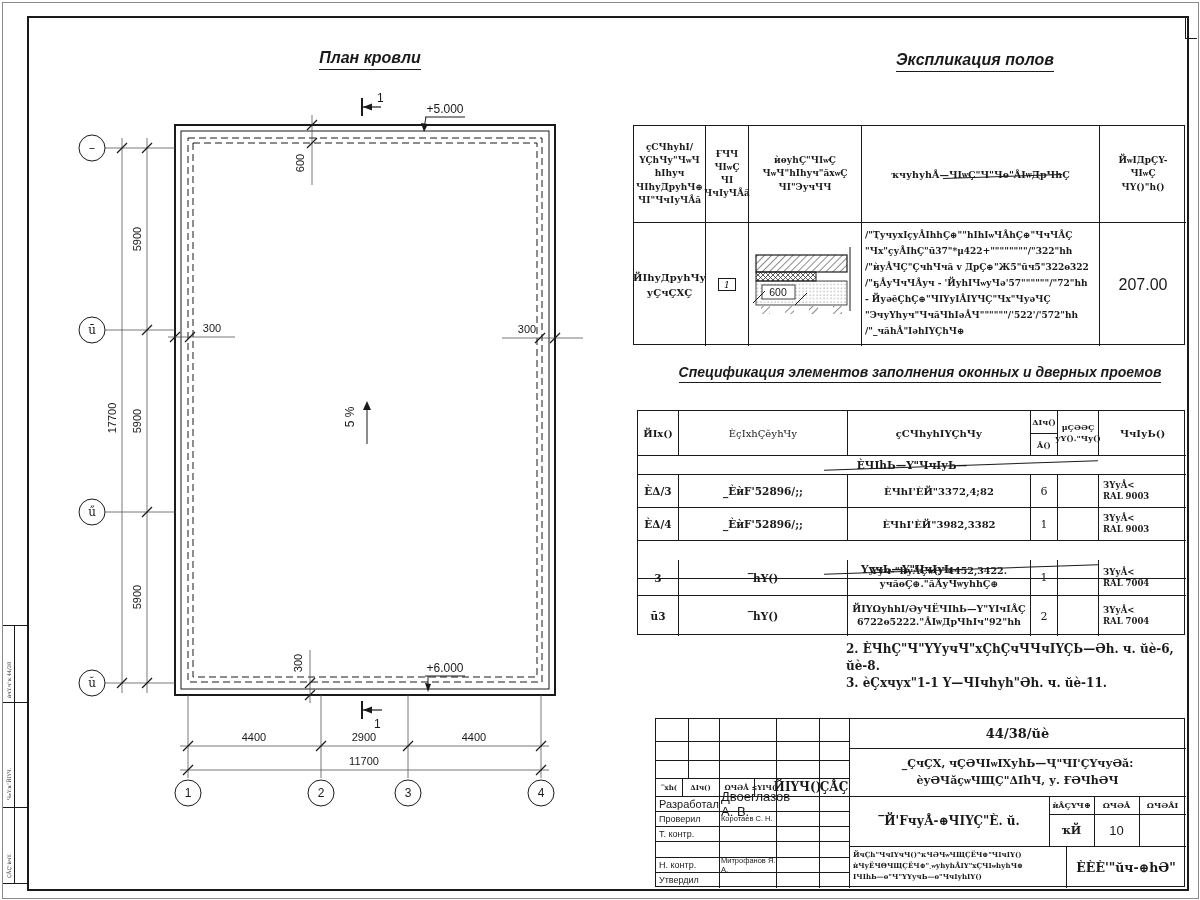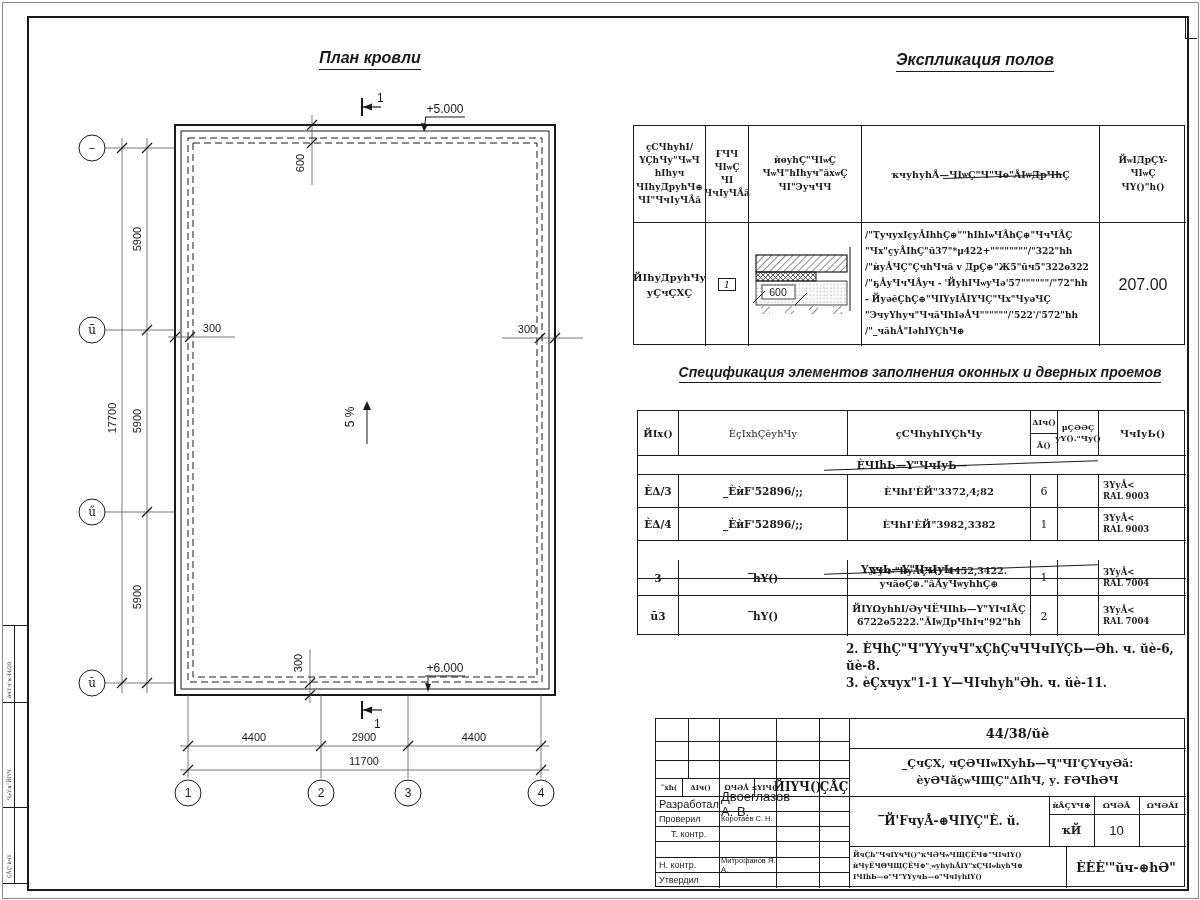--- a/index.html
+++ b/index.html
@@ -326,21 +326,21 @@
     <div class="cell c serif" style="left:26px;top:59px;width:37px;height:18px;font-size:7px;font-weight:600;">ΔIч()</div>
     <div class="cell c serif" style="left:63px;top:59px;width:35px;height:18px;font-size:7px;font-weight:600;">ΩЧӘÅ</div>
     <div class="cell c serif" style="left:98px;top:59px;width:22px;height:18px;font-size:7px;font-weight:600;">≤YIЧ()</div>
     <div class="cell c serif" style="left:120px;top:59px;width:43px;height:18px;font-size:12px;font-weight:600;">ЙIYЧ()</div>
     <div class="cell c serif" style="left:163px;top:59px;width:30px;height:18px;font-size:12px;font-weight:600;">ÇÅÇ</div>
 
     <div class="cell cl sans" style="left:3px;top:77px;width:60px;height:15px;font-size:11px;">Разработал</div>
     <div class="cell cl sans" style="left:65px;top:77px;width:55px;height:15px;font-size:13px;">Двоеглазов А. В.</div>
     <div class="cell cl sans" style="left:3px;top:92px;width:60px;height:15px;font-size:9px;">Проверил</div>
     <div class="cell cl sans" style="left:65px;top:92px;width:55px;height:15px;font-size:7.5px;">Коротаев С. Н.</div>
-    <div class="cell cl sans" style="left:3px;top:107px;width:60px;height:15px;font-size:9px;margin-left:12px;">Т. контр.</div>
+    <div class="cell cl sans" style="left:3px;top:107px;width:60px;height:15px;font-size:9px;">Т. контр.</div>
     <div class="cell cl sans" style="left:65px;top:107px;width:55px;height:15px;font-size:7.5px;"></div>
     <div class="cell cl sans" style="left:3px;top:122px;width:60px;height:16px;font-size:9px;"></div>
     <div class="cell cl sans" style="left:65px;top:122px;width:55px;height:16px;font-size:7.5px;"></div>
     <div class="cell cl sans" style="left:3px;top:138px;width:60px;height:15px;font-size:9px;">Н. контр.</div>
     <div class="cell cl sans" style="left:65px;top:138px;width:55px;height:15px;font-size:7.5px;">Митрофанов Я. А.</div>
     <div class="cell cl sans" style="left:3px;top:153px;width:60px;height:16px;font-size:9px;">Утвердил</div>
     <div class="cell cl sans" style="left:65px;top:153px;width:55px;height:16px;font-size:7.5px;"></div>
 
     <div class="cell c serif" style="left:193px;top:0;width:337px;height:29px;font-size:13px;font-weight:600;">44/38/ŭè</div>
     <div class="cell c serif pre" style="left:193px;top:29px;width:337px;height:48px;font-size:11px;line-height:1.55;font-weight:600;">_ÇчÇХ, чÇӘЧIѡIХуhЬ—Ҷ"ЧI'ÇYчуӘă:

